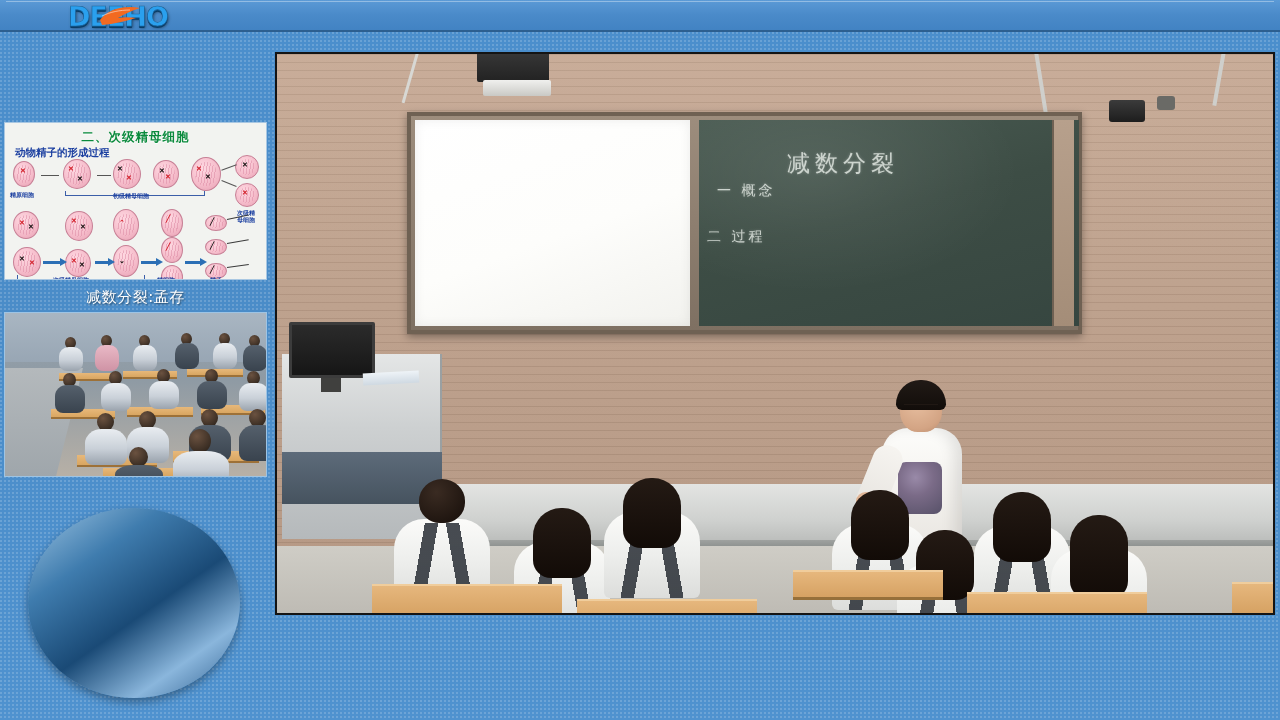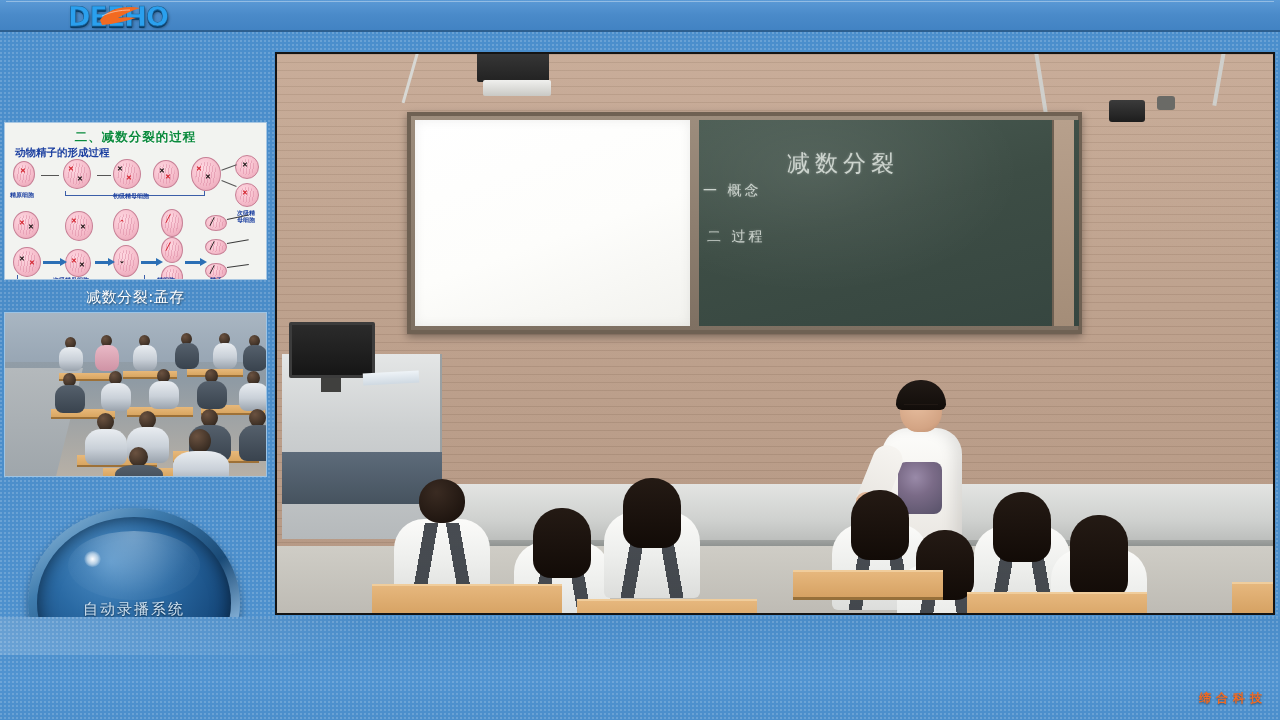--- a/index.html
+++ b/index.html
@@ -247,21 +247,21 @@
       linear-gradient(165deg, #4a5b52 0%, #3d4d45 45%, #364640 100%);
   }
   .chalk {
     position:absolute;
     color: #e8eee8;
     font-family: "DejaVu Sans", sans-serif;
     opacity: 0.82;
     text-shadow: 0 0 3px rgba(255,255,255,0.35);
   }
   .chalk-title { left: 88px; top: 28px; font-size: 23px; letter-spacing: 5px; }
-  .chalk-l1 { left: 4px; top: 62px; font-size: 14px; letter-spacing: 3px; }
+  .chalk-l1 { left: 18px; top: 62px; font-size: 14px; letter-spacing: 3px; }
   .chalk-l2 { left: 8px; top: 108px; font-size: 14px; letter-spacing: 3px; }
 
   .board-right-panel {
     position:absolute; right:4px; top:4px; width:22px; height:206px;
     background: linear-gradient(180deg, #b7a08c 0%, #a48d78 100%);
     border-left: 2px solid #6f6153;
   }
 
   .proj-mount {
     position:absolute; left:200px; top:-6px; width:72px; height:34px;
@@ -439,21 +439,21 @@
     <div class="logo-wrap">
       <span class="logo-text">DEEHO</span>
       <svg class="logo-swoosh" viewBox="0 0 44 22">
         <path d="M2 15 C10 3, 28 0, 42 3 C33 6, 26 9, 20 13 C26 12, 32 12, 38 13 C28 16, 16 19, 4 20 Z" fill="#f26a21"></path>
         <path d="M4 11 C12 7, 22 5, 32 5" stroke="#ffffff" stroke-width="1" fill="none" opacity="0.5"></path>
       </svg>
     </div>
   </div>
 
   <div id="slide-panel">
-    <div class="slide-title">二、减数分裂的过程</div>
+    <div class="slide-title">二、次级精母细胞</div>
     <div class="slide-sub">动物精子的形成过程</div>
 
     <div class="slide-diagram">
 
       <div class="cell" style="left:8px;  top:4px;  width:22px; height:26px;"></div>
       <span class="chrom red" style="left:15px; top:10px;">✕</span>
       <div class="thinline" style="left:36px; top:18px; width:18px;"></div>
 
       <div class="cell" style="left:58px; top:2px;  width:28px; height:30px;"></div>
       <span class="chrom red" style="left:63px; top:8px;">✕</span>
@@ -588,25 +588,20 @@
     <div class="stu-body dark" style="left:234px; top:112px; width:40px; height:36px;"></div>
 
     <div class="stu-head" style="left:124px; top:134px; width:19px; height:20px;"></div>
     <div class="stu-body dark" style="left:110px; top:152px; width:48px; height:24px;"></div>
     <div class="stu-head" style="left:184px; top:116px; width:22px; height:24px;"></div>
     <div class="stu-body" style="left:168px; top:138px; width:56px; height:34px;"></div>
   </div>
 
   <div id="badge">
     <div class="badge-ring"></div>
-    <div class="badge-inner">
-      <div class="badge-gloss"></div>
-      <div class="badge-spec"></div>
-      <div class="badge-label">自动录播系统</div>
-    </div>
   </div>
 
   <div id="video">
     <div class="wall"></div>
 
     <div class="proj-arm"></div>
     <div class="proj-mount"></div>
     <div class="proj-body"></div>
     <div class="cam-pole"></div>
     <div class="cam-pole2"></div>
@@ -681,18 +676,14 @@
     </div>
 
     <div class="desk-front" style="left:95px;  top:530px; width:190px; height:34px;"></div>
     <div class="desk-front" style="left:300px; top:545px; width:180px; height:32px;"></div>
     <div class="desk-front" style="left:516px; top:516px; width:150px; height:30px;"></div>
     <div class="desk-front" style="left:690px; top:538px; width:180px; height:32px;"></div>
     <div class="desk-front" style="left:955px; top:528px; width:45px; height:34px;"></div>
 
   </div>
 
-  <div id="bottom-panel">
-
-    <div id="brand-mark">缔合科技</div>
-  </div>
 
 </div>
 
 </body></html>

